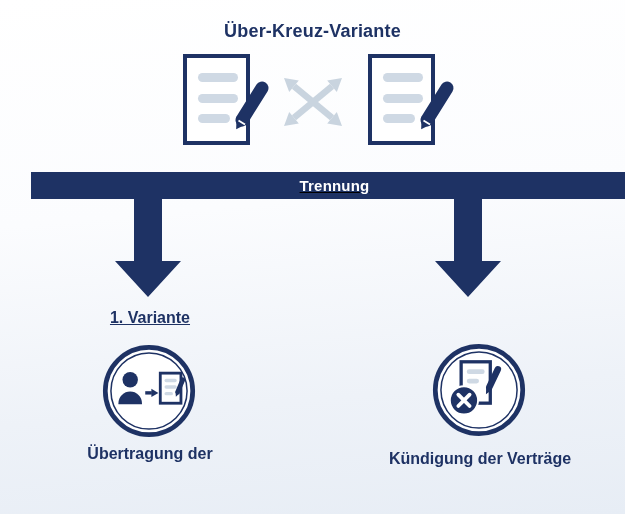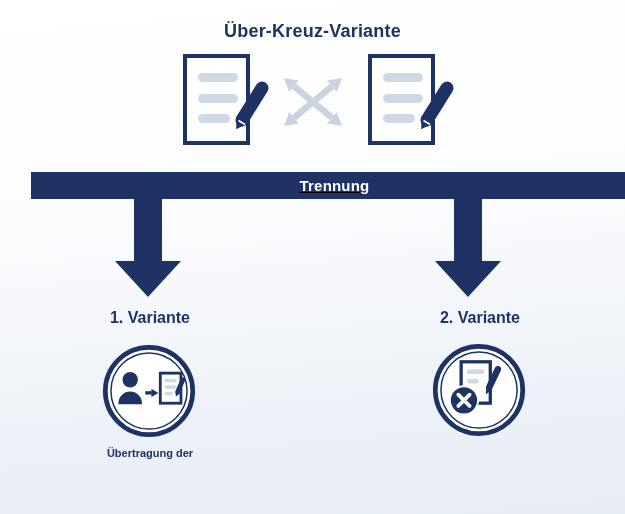--- a/index.html
+++ b/index.html
@@ -20,27 +20,27 @@
     position:absolute;left:31px;top:172px;width:607px;height:27px;
     background:#1e3264;display:flex;align-items:center;justify-content:center;text-decoration:underline;
   }
   .sep-bar span{color:#ffffff;font-size:15px;font-weight:bold;letter-spacing:.2px;}
   .down-arrow-1{left:115px;top:199px;}
   .down-arrow-2{left:435px;top:199px;}
   .variant-label{
     position:absolute;width:220px;text-align:center;
     font-size:16px;font-weight:bold;color:#1e3264;
   }
-  .vl-1{left:40px;top:309px;}
+  .vl-1{left:40px;top:309px;text-decoration:underline;}
   .vl-2{left:370px;top:309px;}
   .circle-1{left:102px;top:344px;}
   .circle-2{left:432px;top:343px;}
   .caption{
     position:absolute;text-align:center;
-    font-size:11px;font-weight:bold;color:#1e3264;line-height:19.5px;
+    font-size:16px;font-weight:bold;color:#1e3264;line-height:19.5px;
   }
   .cap-1{left:40px;top:444px;width:220px;}
   .cap-2{left:350px;top:449px;width:260px;}
   .cap-1 span{display:block;}
   svg{display:block;}
 </style>
 </head>
 <body>
 
 <div class="stage">
@@ -109,33 +109,35 @@
       <rect x="66.5" y="51" width="9" height="3.6" rx="1.8" fill="#cfd9e4"></rect>
       <line x1="86" y1="38" x2="80.5" y2="51" stroke="#1e3264" stroke-width="5" stroke-linecap="round"></line>
       <polygon points="78.6,56.2 82.9,52.2 78.1,50.2" fill="#1e3264"></polygon>
     </g>
   </svg>
 
   <div class="caption cap-1">
     <span>Übertragung der</span>
   </div>
 
-  <div class="variant-label vl-2">2. Variante</div>
 
   <svg class="icon-abs circle-2" width="94" height="94" viewBox="0 0 100 100">
     <circle cx="50" cy="50" r="46.5" fill="#ffffff" stroke="#1e3264" stroke-width="5"></circle>
     <circle cx="50" cy="50" r="40.5" fill="none" stroke="#1e3264" stroke-width="1.6"></circle>
     <g>
       <rect x="31" y="20" width="31" height="44" fill="#ffffff" stroke="#1e3264" stroke-width="3.5"></rect>
       <rect x="37" y="28" width="19" height="5" rx="2.5" fill="#cfd9e4"></rect>
       <rect x="37" y="38" width="13" height="5" rx="2.5" fill="#cfd9e4"></rect>
       <line x1="70" y1="28" x2="61" y2="47" stroke="#1e3264" stroke-width="7" stroke-linecap="round"></line>
       <polygon points="57.4,54.5 63.9,49.7 57.6,46.6" fill="#1e3264"></polygon>
     </g>
     <g>
       <circle cx="34" cy="61" r="15" fill="#1e3264" stroke="#ffffff" stroke-width="2"></circle>
       <line x1="28" y1="55" x2="40" y2="67" stroke="#ffffff" stroke-width="4" stroke-linecap="round"></line>
       <line x1="40" y1="55" x2="28" y2="67" stroke="#ffffff" stroke-width="4" stroke-linecap="round"></line>
     </g>
   </svg>
 
+  <div class="caption cap-2">
+    <span>Kündigung der Verträge</span>
+  </div>
 
 </div>
 
 </body></html>

